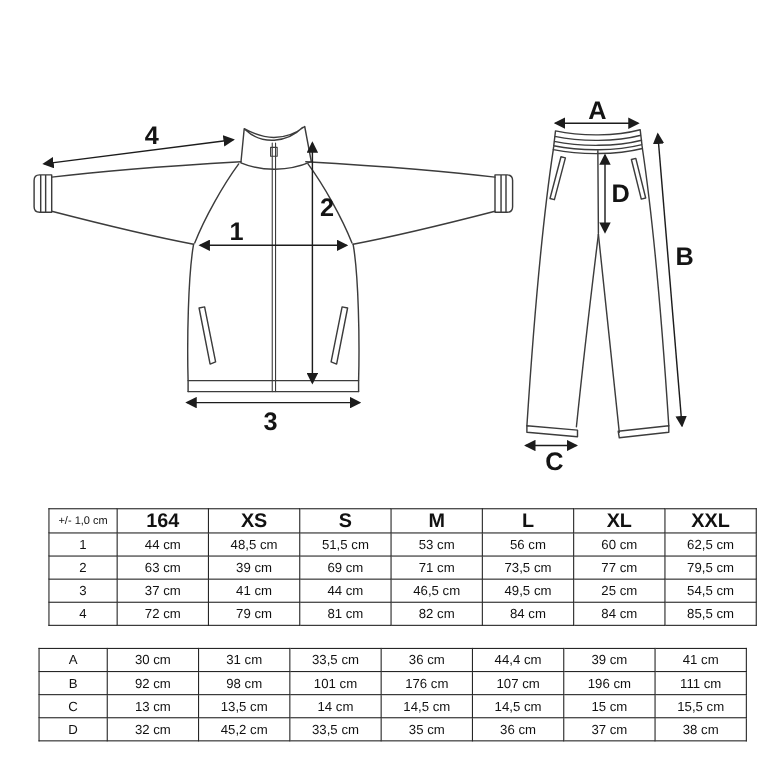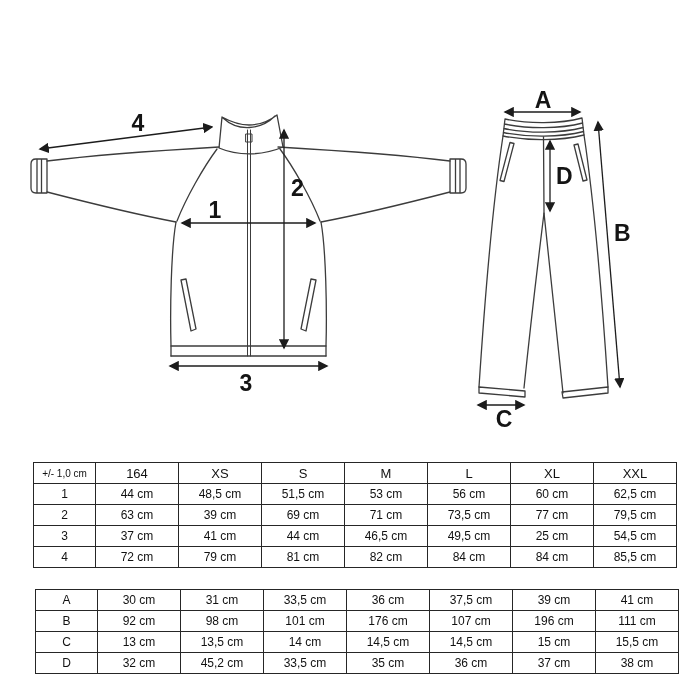--- a/index.html
+++ b/index.html
@@ -11,30 +11,30 @@
   .garment{stroke:#3c3c3c;stroke-width:1.3;fill:none;stroke-linecap:round;stroke-linejoin:round;}
   .measure{stroke:#1c1c1c;stroke-width:1.3;fill:none;}
   .mlabel{
     font-family:"Liberation Sans",sans-serif;font-weight:700;font-size:23px;
     fill:#141414;stroke:none;
   }
   table.size-table{
     position:absolute;border-collapse:collapse;table-layout:fixed;
     background:#ffffff;
   }
-  #jacket-table{left:33px;top:462px;}
+  #jacket-table{left:44px;top:462px;}
   #pants-table{left:35px;top:589px;}
   .size-table td{
     border:1px solid #262626;height:20px;padding:0 2px;
     text-align:center;vertical-align:middle;
     font-size:12px;color:#111111;white-space:nowrap;
   }
   .size-table col.label-col{width:62px;}
   .size-table col.size-col{width:83px;}
-  td.size-hdr{font-weight:normal;font-size:13px;}
+  td.size-hdr{font-weight:bold;font-size:18px;}
   td.tol{font-size:10px;}
 </style>
 </head>
 <body>
 
 <div class="canvas">
 
   <svg class="diagram" width="700" height="455" viewBox="0 0 700 455">
     <defs>
       <marker id="ah" viewBox="0 0 10 10" refX="8.5" refY="5" markerWidth="8" markerHeight="8" orient="auto-start-reverse">
@@ -194,21 +194,21 @@
         <col class="size-col">
         <col class="size-col">
     </colgroup>
     <tbody>
       <tr>
         <td>A</td>
         <td>30 cm</td>
         <td>31 cm</td>
         <td>33,5 cm</td>
         <td>36 cm</td>
-        <td>37,5 cm</td>
+        <td>44,4 cm</td>
         <td>39 cm</td>
         <td>41 cm</td>
       </tr>
       <tr>
         <td>B</td>
         <td>92 cm</td>
         <td>98 cm</td>
         <td>101 cm</td>
         <td>176 cm</td>
         <td>107 cm</td>

